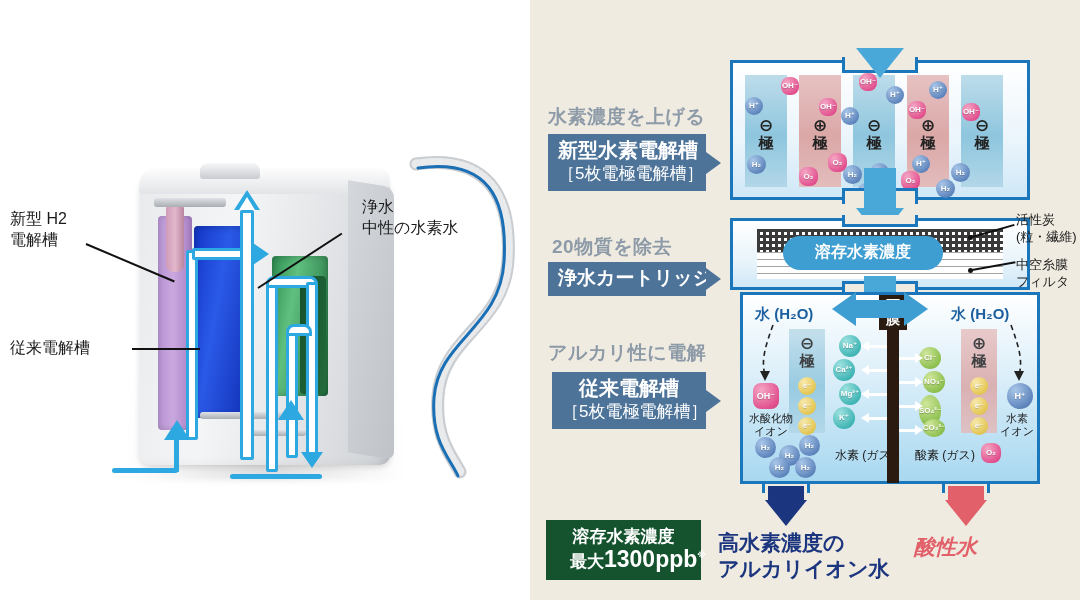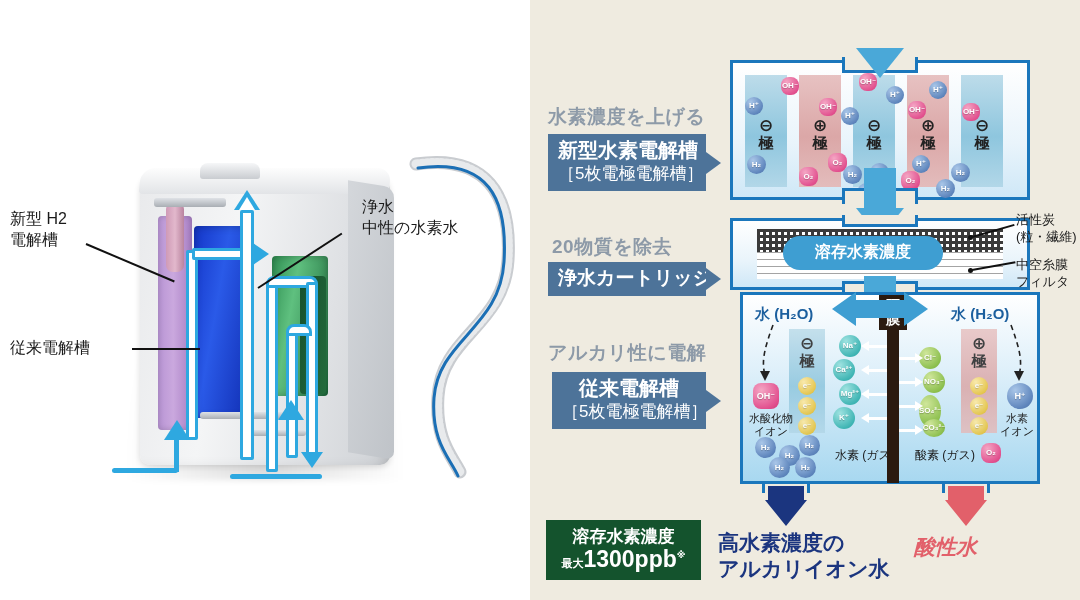--- a/index.html
+++ b/index.html
@@ -271,21 +271,21 @@
     position:absolute; color:#e2606a; font-weight:bold; font-size:21px;
     white-space:nowrap;
     font-style:italic;
   }
   .ppb-badge{
     position:absolute; background:#14532d; color:#fff; text-align:center;
     padding:7px 10px 8px;
   }
   .ppb-badge .a{ font-size:17px; font-weight:bold; line-height:1.15; white-space:nowrap;}
   .ppb-badge .b{ font-size:23px; font-weight:bold; line-height:1.1; white-space:nowrap;}
-  .ppb-badge .b .sm{ font-size:11px; }
+  .ppb-badge .b .sm{ font-size:17px;margin-left:14px; }
   .ppb-badge .b .ast{ font-size:9px; vertical-align:super; }
 </style>
 </head>
 <body>
 
 <div id="stage">
 
   <div id="left-panel">
 
     <div class="machine-shadow"></div>

